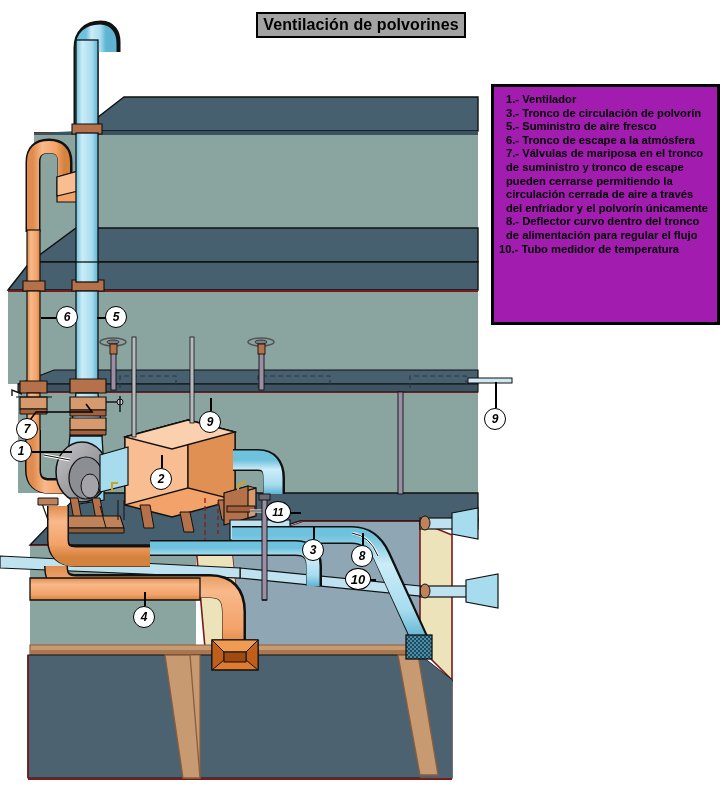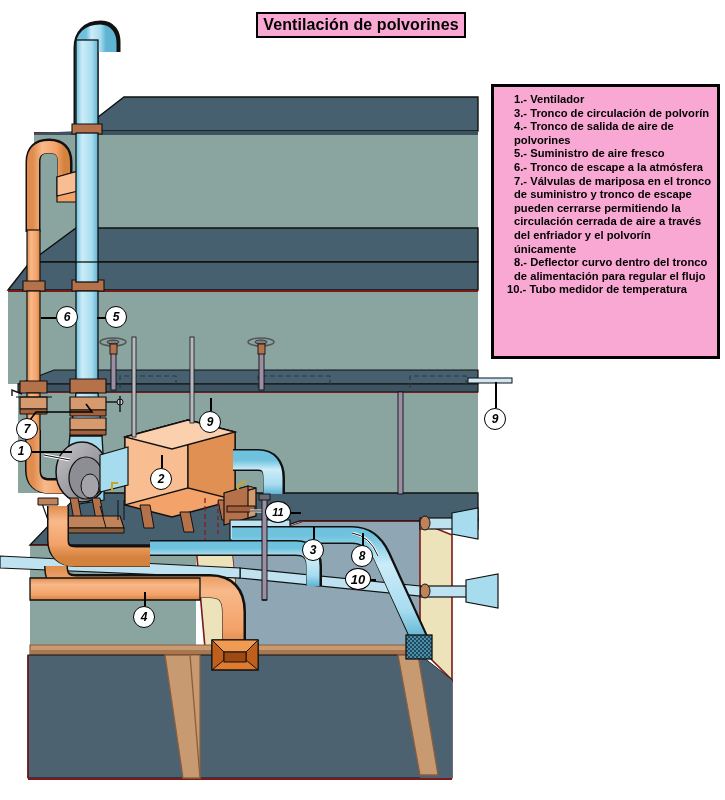--- a/index.html
+++ b/index.html
@@ -3,28 +3,28 @@
 <meta charset="utf-8">
 <style>
   html,body{margin:0;padding:0;background:#fff;}
   body{width:725px;height:800px;position:relative;overflow:hidden;
        font-family:"Liberation Sans", sans-serif;}
 
   #stage{position:absolute;left:0;top:0;width:725px;height:800px;}
 
   
   #title-box{position:absolute;left:256px;top:12px;width:210px;height:26px;
-     border:2px solid #000;background:#f9a8d4;box-sizing:border-box;
+     border:2px solid #000;background:#a3a3a3;box-sizing:border-box;
      display:flex;align-items:center;justify-content:center;}
   #title-text{font-size:16px;font-weight:bold;color:#000;letter-spacing:.1px;}
 
   
-  #legend-box{position:absolute;left:491px;top:84px;width:229px;height:275px;
-     border:3px solid #000;background:#f9a8d4;box-sizing:border-box;
-     padding:6px 5px 4px 13px;}
+  #legend-box{position:absolute;left:491px;top:84px;width:229px;height:241px;
+     border:3px solid #000;background:#a21caf;box-sizing:border-box;
+     padding:6px 5px 4px 5px;}
   .leg-line{font-size:11.2px;font-weight:bold;color:#000;line-height:13.6px;
      white-space:pre-wrap;}
   .leg-ind{padding-left:7px;}
 
   
   #svg-draw{position:absolute;left:0;top:0;width:725px;height:800px;}
 
   
   .callout{position:absolute;width:22px;height:22px;border-radius:50%;
      border:1.6px solid #000;background:#fff;box-sizing:border-box;
@@ -38,21 +38,20 @@
 <div id="stage">
 
   <div id="title-box">
     <span id="title-text">Ventilación de polvorines</span>
   </div>
 
   <div id="legend-box">
     <div id="legend-lines">
         <div class="leg-line leg-ind"><span>1.-</span> <span>Ventilador</span></div>
         <div class="leg-line leg-ind"><span>3.-</span> <span>Tronco de circulación de polvorín</span></div>
-        <div class="leg-line leg-ind"><span>4.-</span> <span>Tronco de salida de aire de polvorines</span></div>
         <div class="leg-line leg-ind"><span>5.-</span> <span>Suministro de aire fresco</span></div>
         <div class="leg-line leg-ind"><span>6.-</span> <span>Tronco de escape a la atmósfera</span></div>
         <div class="leg-line leg-ind"><span>7.-</span> <span>Válvulas de mariposa en el tronco de suministro y tronco de escape pueden cerrarse permitiendo la circulación cerrada de aire a través del enfriador y el polvorín únicamente</span></div>
         <div class="leg-line leg-ind"><span>8.-</span> <span>Deflector curvo dentro del tronco de alimentación para regular el flujo</span></div>
         <div class="leg-line"><span>10.-</span> <span>Tubo medidor de temperatura</span></div>
       </div>
   </div>
 
   <svg id="svg-draw" viewBox="0 0 725 800">
     <defs>

